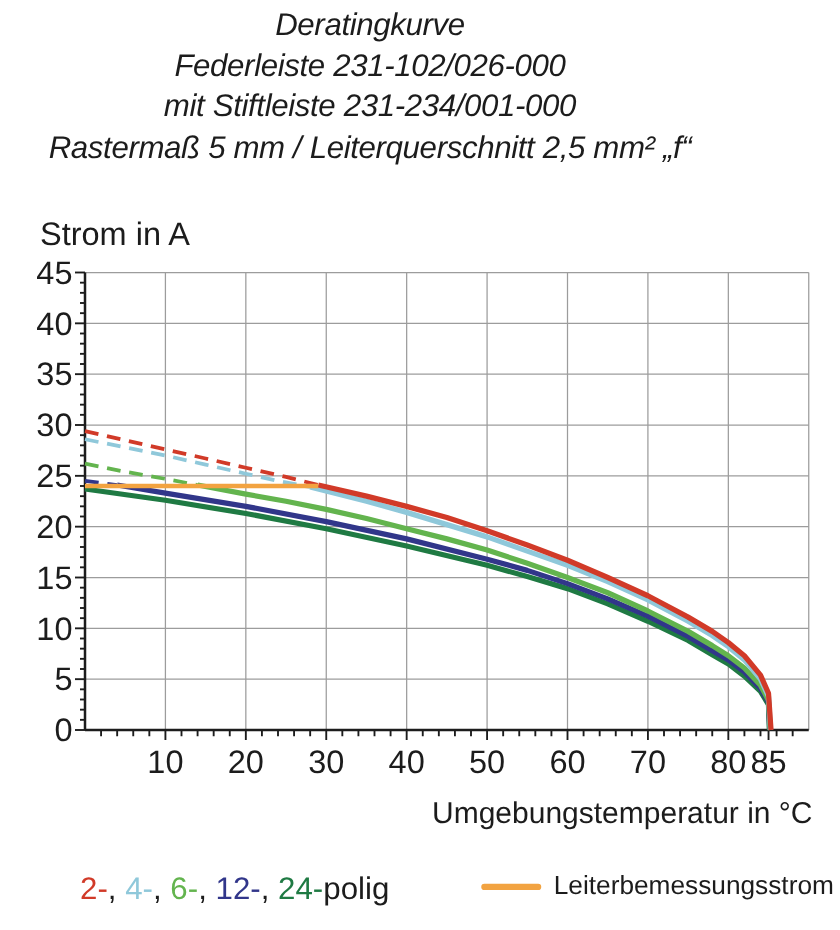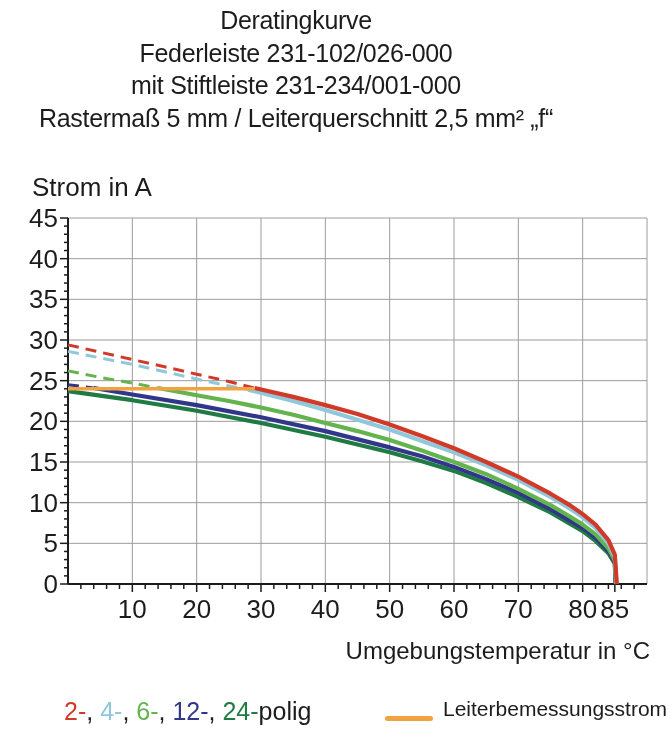--- a/index.html
+++ b/index.html
@@ -4,40 +4,40 @@
 <style>
   html,body{margin:0;padding:0;}
   body{
     width:672px;height:744px;position:relative;overflow:hidden;
     background:#ffffff;color:#1c1c1c;
     font-family:"Liberation Sans", sans-serif;
   }
   .title-block{
     position:absolute;top:4px;left:0;width:592px;
     text-align:center;font-size:25px;line-height:32.5px;
-    letter-spacing:-0.3px;white-space:nowrap;
+    letter-spacing:-0.3px;white-space:nowrap;font-style:italic;
   }
   .axis-toplabel{
     position:absolute;left:32px;top:172px;font-size:26px;
   }
   #chart-svg{position:absolute;left:0;top:195px;}
   svg text{
     font-family:"Liberation Sans", sans-serif;
     font-size:26px;fill:#1c1c1c;
   }
   .xaxis-label{
     position:absolute;right:22px;top:637px;font-size:24px;
     text-align:right;
   }
   .legend-row{position:absolute;left:0;top:697px;width:672px;height:34px;}
   .legend-poles{
     position:absolute;left:64px;top:0;font-size:25px;white-space:nowrap;
   }
   .legend-rated{
-    position:absolute;left:385px;top:0;display:flex;align-items:flex-end;
+    position:absolute;left:385px;top:0;display:flex;align-items:center;
     font-size:21px;white-space:nowrap;
   }
   .legend-rated .swatch{
     width:48px;height:5px;border-radius:3px;margin-right:10px;flex:0 0 auto;
   }
 </style>
 </head>
 <body>
 
 <div class="title-block">

